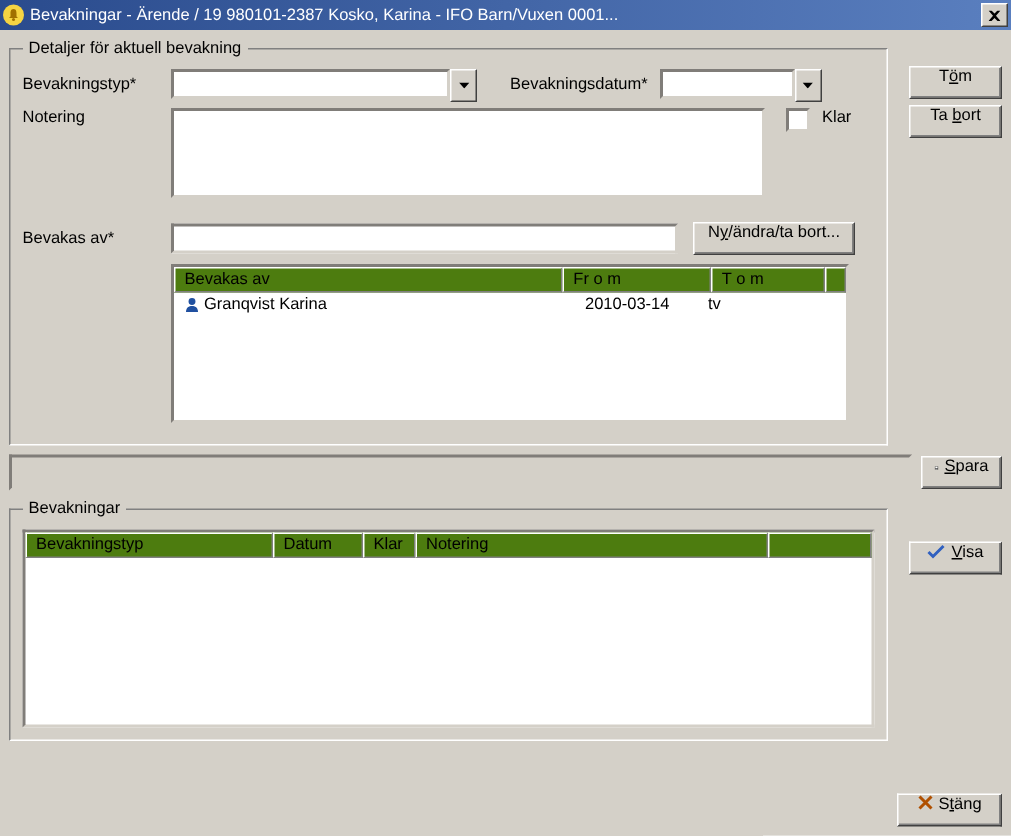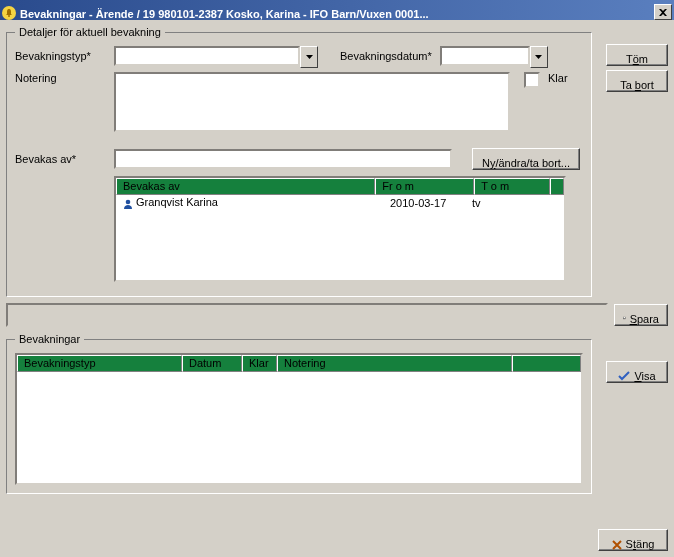--- a/index.html
+++ b/index.html
@@ -1,37 +1,37 @@
 <!DOCTYPE html>
 <html><head>
 <meta charset="utf-8">
 <style>
   html,body{margin:0;padding:0;font-family:Tahoma,Arial,sans-serif;font-size:11px;color:#000;background:#fff}
   .window{width:674px;height:557px;background:#d4d0c8;display:flex;flex-direction:column}
-  .titlebar{height:20px;background:linear-gradient(to right,#2a4b8d,#5a7fbf);color:#fff;font-weight:bold;display:flex;align-items:flex-end;padding:0 2px}
+  .titlebar{height:20px;background:linear-gradient(to right,#2a4b8d,#5a7fbf);color:#fff;font-weight:normal;display:flex;align-items:center;padding:0 2px}
   .titlebar .icon{width:14px;height:14px;background:#f5d442;border-radius:50%;margin-right:4px;display:flex;align-items:center;justify-content:center}
   .titlebar .title{flex:1;white-space:nowrap;overflow:hidden}
   .titlebar .close{width:16px;height:14px;background:#d4d0c8;border:1px solid #fff;border-right-color:#404040;border-bottom-color:#404040;display:flex;align-items:center;justify-content:center;font-size:9px;font-weight:bold;color:#000;cursor:default}
   .client{flex:1;padding:6px;display:flex;flex-direction:column;gap:6px}
   fieldset{border:1px solid #fff;border-top-color:#808080;border-left-color:#808080;margin:0;padding:8px;position:relative}
   fieldset>legend{padding:0 4px}
   .row{display:flex;align-items:center;margin-bottom:6px;gap:4px}
   .lbl{width:95px}
   .combo{display:flex;height:20px}
   .combo input{border:1px solid #808080;border-right:none;height:18px;padding:0 2px;font:inherit;background:#fff}
   .combo .btn-dd{width:16px;height:20px;background:#d4d0c8;border:1px solid #fff;border-right-color:#404040;border-bottom-color:#404040;display:flex;align-items:center;justify-content:center;cursor:default}
   .combo .btn-dd svg{width:7px;height:4px}
   textarea{border:2px inset #d4d0c8;background:#fff;font:inherit;resize:none;padding:2px}
   input[type=text]{border:2px inset #d4d0c8;background:#fff;font:inherit;height:16px;padding:0 2px}
-  .btn{height:22px;background:#d4d0c8;border:1px solid #fff;border-right-color:#404040;border-bottom-color:#404040;box-shadow:inset -1px -1px 0 #808080,inset 1px 1px 0 #d4d0c8;display:inline-flex;align-items:flex-end;justify-content:center;cursor:default;padding:0 8px;font:inherit;box-sizing:border-box}
+  .btn{height:22px;background:#d4d0c8;border:1px solid #fff;border-right-color:#404040;border-bottom-color:#404040;box-shadow:inset -1px -1px 0 #808080,inset 1px 1px 0 #d4d0c8;display:inline-flex;align-items:flex-start;justify-content:center;cursor:default;padding:0 8px;font:inherit;box-sizing:border-box}
   .btn-wide{width:62px}
   .btn .u{text-decoration:underline}
   .chk{width:12px;height:12px;border:2px inset #d4d0c8;background:#fff;display:inline-block;vertical-align:middle}
   .listview{border:2px inset #d4d0c8;background:#fff;display:flex;flex-direction:column}
-  .lv-header{display:flex;height:17px;background:#15803d}
+  .lv-header{display:flex;height:17px;background:#4d7c0f}
   .lv-header .col{border:1px solid #fff;border-right-color:#808080;border-bottom-color:#808080;padding:1px 6px;box-sizing:border-box;overflow:hidden;white-space:nowrap}
   .lv-body{flex:1;overflow:auto}
   .lv-row{display:flex;height:16px;align-items:center}
   .lv-row .cell{padding:0 6px;box-sizing:border-box;overflow:hidden;white-space:nowrap}
   .user-icon{width:12px;height:12px;display:inline-block;vertical-align:middle;margin-right:2px}
   .statusbar{height:20px;border:2px inset #d4d0c8;background:#d4d0c8;flex:1}
   .right-col{display:flex;flex-direction:column;gap:4px;margin-left:8px}
   .save-icon{width:14px;height:14px;margin-right:4px}
   .check-icon{width:12px;height:12px;margin-right:4px}
   .x-icon{width:10px;height:10px;margin-right:4px}
@@ -90,41 +90,41 @@
           <span style="width:6px"></span>
           <span class="chk"></span>
           <span style="margin-left:4px">Klar</span>
         </div>
 
         <div style="height:10px"></div>
 
         <div class="row">
           <span class="lbl">Bevakas av*</span>
           <input type="text" style="width: 330px;" value="">
-          <span class="btn" style="width:108px;margin-left:16px">
+          <span class="btn" style="width:108px;margin-left:6px">
             <span>N<span class="u">y</span>/ändra/ta bort...</span>
           </span>
         </div>
 
         <div class="row">
           <span class="lbl"></span>
           <div class="listview" style="width:448px;height:102px">
             <div class="lv-header">
               <div class="col" style="width:268px"> Bevakas av</div>
               <div class="col" style="width:102px"> Fr o m</div>
               <div class="col" style="width:78px"> T o m</div>
               <div class="col" style="flex:1"></div>
             </div>
             <div class="lv-body" id="bevakas-body">
                 <div class="lv-row">
                   <div class="cell" style="width:268px"><span class="user-icon"><svg viewBox="0 0 12 12" width="12" height="12">
                         <circle cx="6" cy="4" r="2.3" fill="#2050a0"></circle>
                         <path d="M2 11 C2 8 4 7 6 7 C8 7 10 8 10 11 Z" fill="#2050a0"></path>
                       </svg></span><span>Granqvist Karina</span></div>
-                  <div class="cell" style="width:82px">2010-03-17</div>
+                  <div class="cell" style="width:82px">2010-03-14</div>
                   <div class="cell" style="width:78px">tv</div>
                 </div>
               </div>
           </div>
         </div>
       </fieldset>
 
       <div class="right-col" style="padding-top:18px">
         <span class="btn btn-wide">
           <span>T<span class="u">ö</span>m</span>

